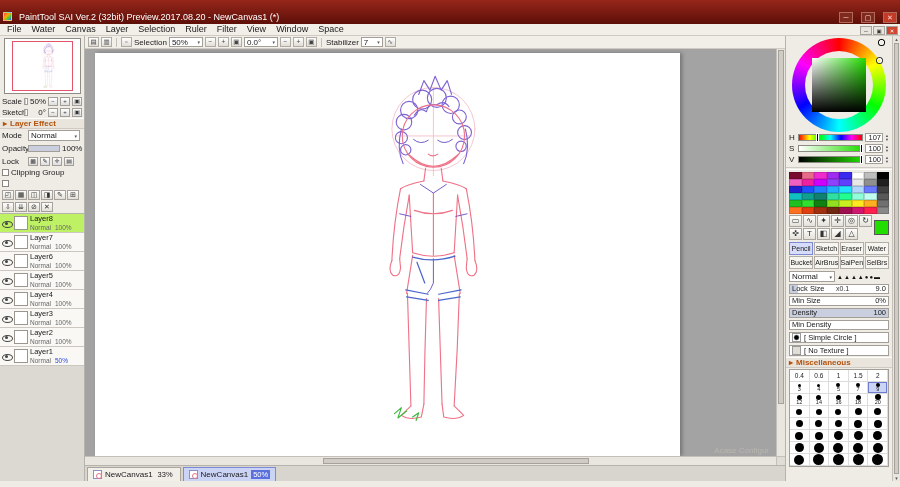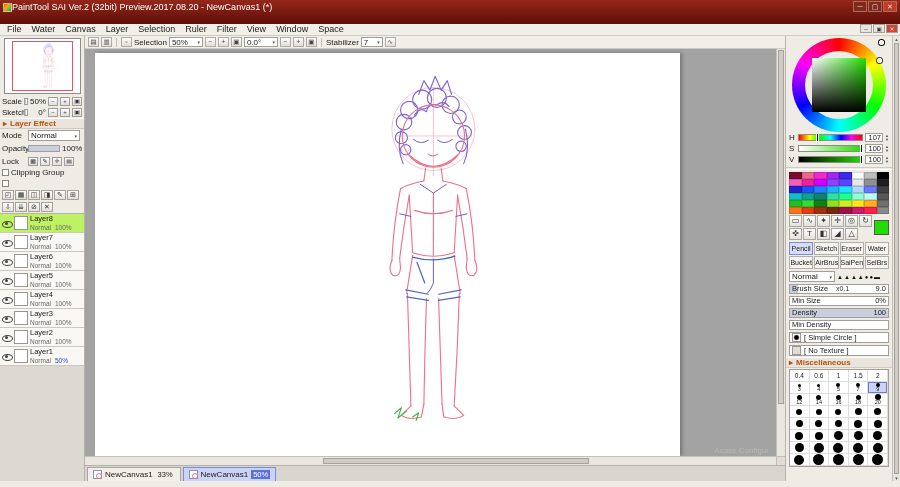--- a/index.html
+++ b/index.html
@@ -2,30 +2,30 @@
 <html><head>
 <meta charset="utf-8">
 <style>
   *{box-sizing:border-box;margin:0;padding:0}
   html,body{background:#888}
   .app{width:900px;height:487px;margin:0 auto;position:relative;background:#efece6;
        font-family:"Liberation Sans",sans-serif;font-size:9px;color:#1a1a1a;
        outline:1px solid #444;overflow:hidden;user-select:none}
 
   
-  .titlebar{height:14px;background:linear-gradient(#96261a,#5d0f08);display:flex;align-items:flex-end;gap:0;
+  .titlebar{height:14px;background:linear-gradient(#96261a,#5d0f08);display:flex;align-items:flex-start;gap:7px;
             padding:12px 3px;color:#fff;font-size:9px}
   .app-icon{width:9px;height:9px;background:linear-gradient(135deg,#f44,#fa0 40%,#4c4 70%,#36f);border:1px solid rgba(255,255,255,.4)}
   .t-title{flex:1;white-space:nowrap;overflow:hidden}
   .win-btn{width:14px;height:11px;font-size:7px;line-height:10px;text-align:center;background:#7e2a1e;
            border:1px solid #b06a58;color:#ffd9d0;margin-left:1px}
   .win-btn.close{background:#c23a28}
 
   
-  .menubar{height:12px;background:#f2efe9;border-bottom:1px solid #cfcbc4;display:flex;align-items:flex-start;
+  .menubar{height:12px;background:#f2efe9;border-bottom:1px solid #cfcbc4;display:flex;align-items:flex-end;
            padding-left:2px;font-size:9px}
   .menu-item{padding:0 5px;line-height:11px}
   .mdi{margin-left:auto;display:flex;gap:1px;padding-right:2px}
   .mdi-btn{width:12px;height:9px;font-size:5.5px;line-height:8px;text-align:center;background:#e8e5df;
            border:1px solid #a6a29b;color:#333}
   .mdi-btn.close{background:#cf4633;color:#fff}
 
   
   .main{display:flex;height:445px}
 
@@ -625,21 +625,21 @@
         </div>
       <div class="blend-row">
         <span class="select-box" style="width:46px">
           <span>Normal</span>
           <span class="arr">▾</span>
         </span>
         <span class="tips">▲▲▲▲●●▬</span>
       </div>
       <div class="param">
         <span class="fill f8"></span>
-        <span class="lab">Brush Size</span>
+        <span class="lab">Lock Size</span>
         <span class="mid">x0.1</span>
         <span class="val">9.0</span>
       </div>
       <div class="param">
         <span class="fill f0"></span>
         <span class="lab">Min Size</span>
         <span class="val">0%</span>
       </div>
       <div class="param">
         <span class="fill f100"></span>

